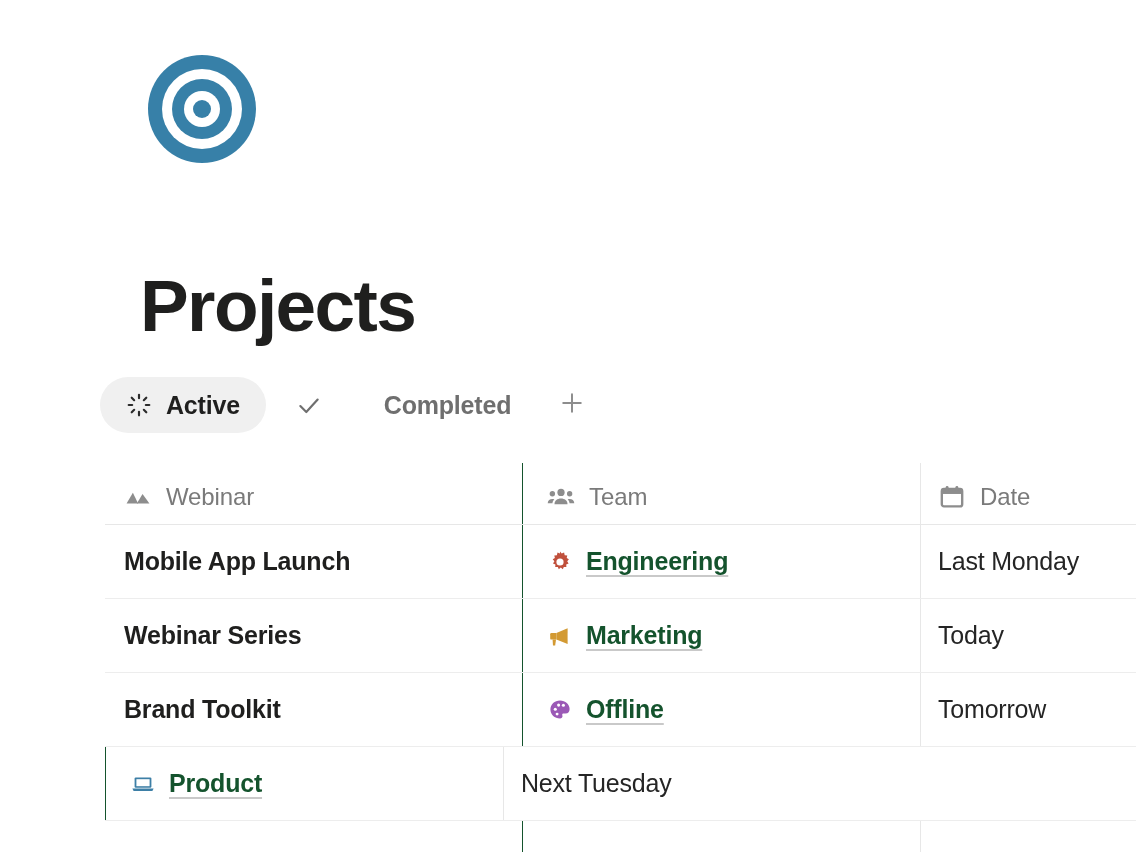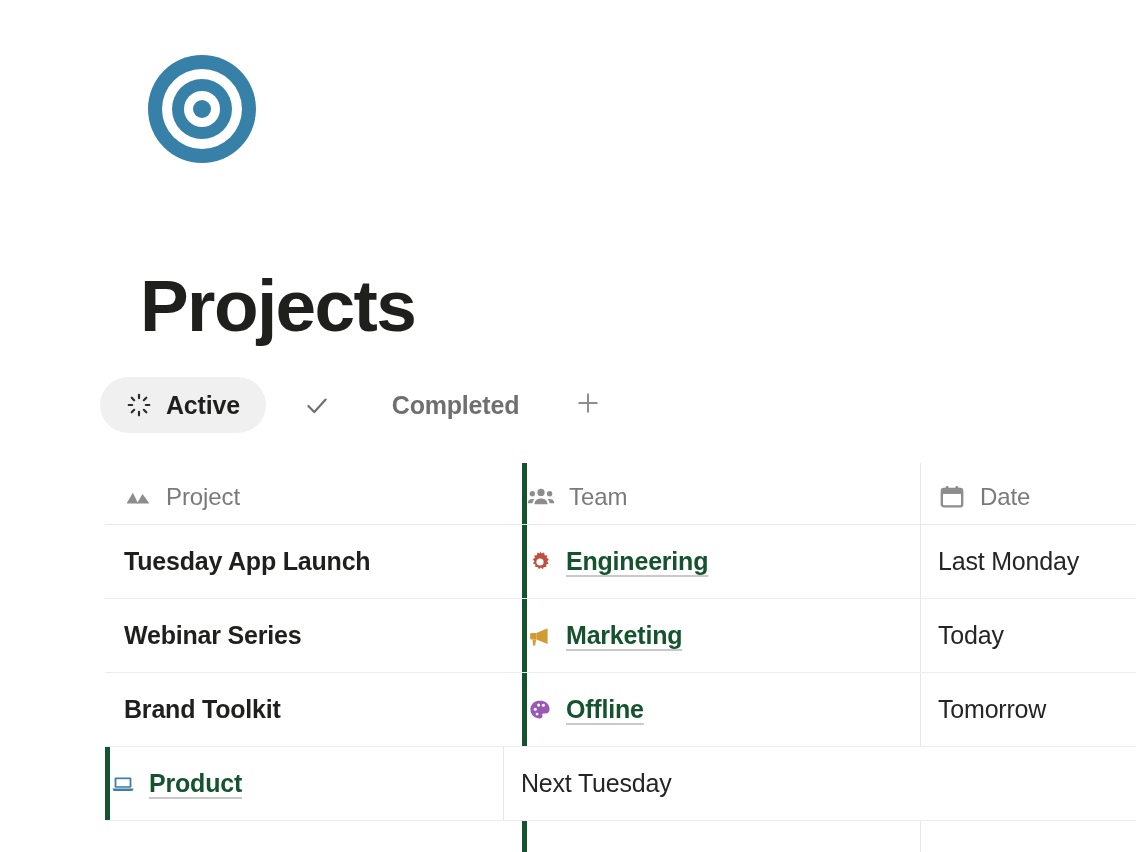--- a/index.html
+++ b/index.html
@@ -45,21 +45,21 @@
   }
 
   
   .tabbar {
     position: absolute;
     left: 100px;
     top: 377px;
     height: 56px;
     display: flex;
     align-items: center;
-    gap: 12px;
+    gap: 4px;
   }
   .tab {
     display: flex;
     align-items: center;
     height: 56px;
     padding: 0 26px;
     border-radius: 28px;
     gap: 14px;
     cursor: pointer;
     white-space: nowrap;
@@ -114,21 +114,21 @@
   }
   .trow.body {
     border-bottom: 1px solid #ededed;
   }
   .tcell {
     display: flex;
     align-items: center;
     height: 100%;
   }
   .c-project { width: 417px; padding-left: 19px; }
-  .c-team    { width: 398px; border-left: 5px solid #14532d; }
+  .c-team    { width: 398px; padding-left: 24px; border-left: 1px solid #14532d; }
   .c-date    { width: 225px; padding-left: 17px; border-left: 1px solid #e7e7e7; }
 
   .trow.header .tcell { padding-top: 6px; }
 
   .hdr-icon {
     display: flex;
     align-items: center;
     justify-content: center;
     width: 28px;
     height: 28px;
@@ -240,21 +240,21 @@
 
     <div class="trow header">
 
       <div class="tcell c-project">
         <span class="hdr-icon">
           <svg width="28" height="28" viewBox="0 0 24 24" xmlns="http://www.w3.org/2000/svg">
             <path d="M2.2 17.6 L7.6 8.4 L12.1 17.6 Z" fill="#8d8d8d"></path>
             <path d="M11 17.6 L15.9 9.4 L21.8 17.6 Z" fill="#8d8d8d"></path>
           </svg>
         </span>
-        <span class="hdr-label">Project</span>
+        <span class="hdr-label">Webinar</span>
       </div>
 
       <div class="tcell c-team">
         <span class="hdr-icon">
           <svg width="28" height="28" viewBox="0 0 24 24" xmlns="http://www.w3.org/2000/svg">
             <g fill="#8d8d8d">
               <circle cx="12" cy="8.1" r="3.1"></circle>
               <path d="M6.4 18.2c0-3.1 2.5-4.9 5.6-4.9s5.6 1.8 5.6 4.9z"></path>
               <circle cx="4.6" cy="9.2" r="2.3"></circle>
               <path d="M0.6 17.4c0-2.3 1.8-3.6 4-3.6 0.6 0 1.2 0.1 1.7 0.3-1 0.9-1.6 2.1-1.6 3.3z"></path>
@@ -275,21 +275,21 @@
             <rect x="15.2" y="1.8" width="2.6" height="4.6" rx="1.2" fill="#8d8d8d"></rect>
           </svg>
         </span>
         <span class="hdr-label">Date</span>
       </div>
 
     </div>
 
     <div class="trow body">
       <div class="tcell c-project">
-        <span class="cell-text">Tuesday App Launch</span>
+        <span class="cell-text">Mobile App Launch</span>
       </div>
       <div class="tcell c-team">
         <span class="team-emoji">
           <svg width="24" height="24" viewBox="0 0 24 24" xmlns="http://www.w3.org/2000/svg">
             <g fill="#c0503c">
               <path d="M12 1.6l1.7 2.0 2.4-1.0 0.6 2.6 2.6 0.2-0.6 2.5 2.2 1.4-1.7 2.0 1.4 2.2-2.4 1.0 0.2 2.6-2.6-0.2-1.0 2.4-2.0-1.7-2.0 1.7-1.0-2.4-2.6 0.2 0.2-2.6-2.4-1.0 1.4-2.2-1.7-2.0 2.2-1.4-0.6-2.5 2.6-0.2 0.6-2.6 2.4 1.0z"></path>
             </g>
             <circle cx="12" cy="12" r="3.6" fill="#ffffff"></circle>
           </svg>
         </span>

